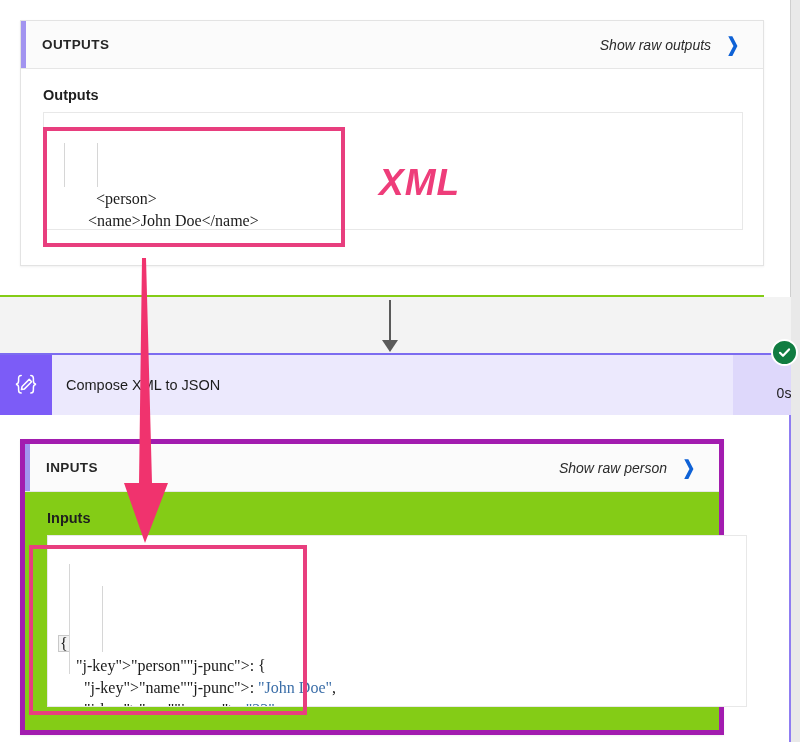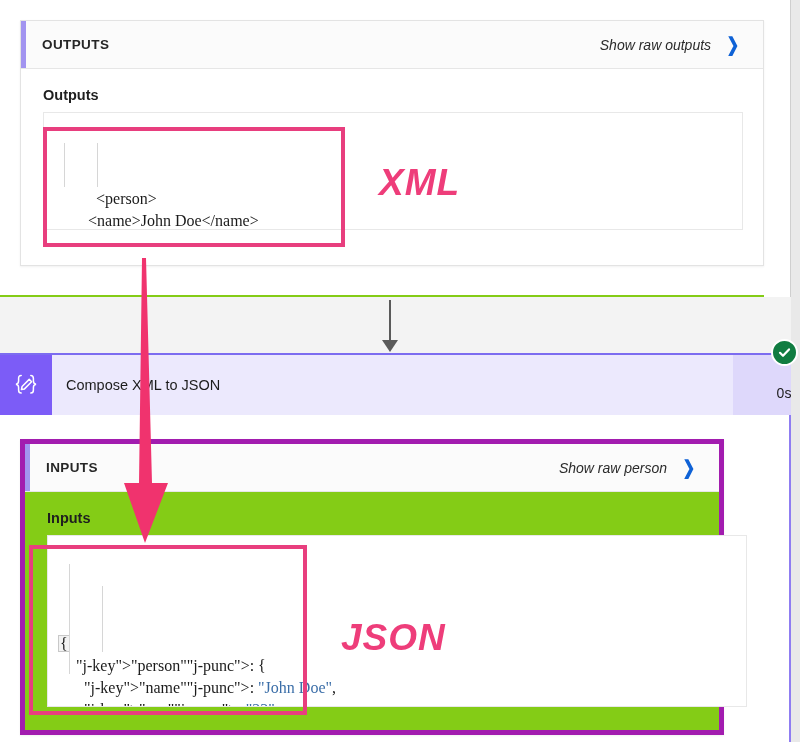--- a/index.html
+++ b/index.html
@@ -358,20 +358,19 @@
     }
 </div>
         </div>
       </div>
     </div>
 
   </div>
 
   <div class="hl-rect" id="hl-json"></div>
 
-  <div class="anno-label" id="label-json">JSON</div>
 
   <svg id="pink-arrow" viewBox="0 0 72 285">
     <path d="M30 0 L34 0 L40 225 L56 225 L33 285 L12 225 L27 225 Z" fill="#f0336e"></path>
   </svg>
 
   <div class="page-edge"></div>
 </div>
 
 </body></html>

